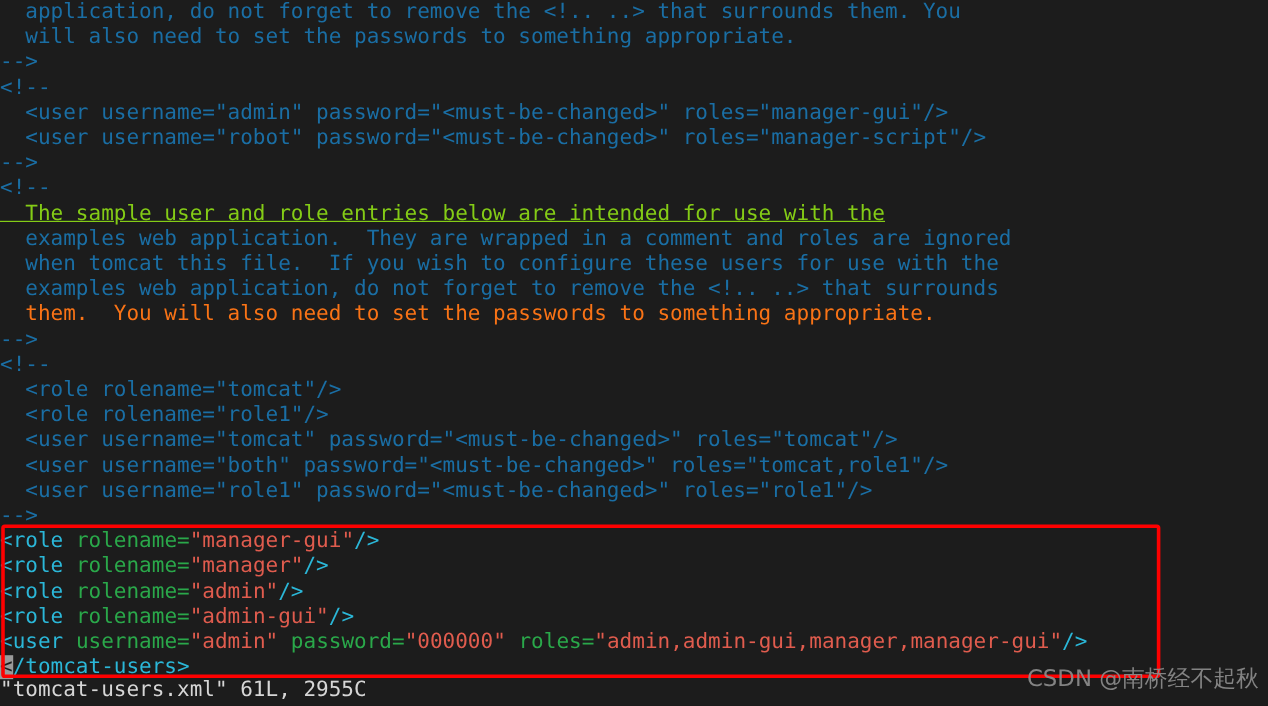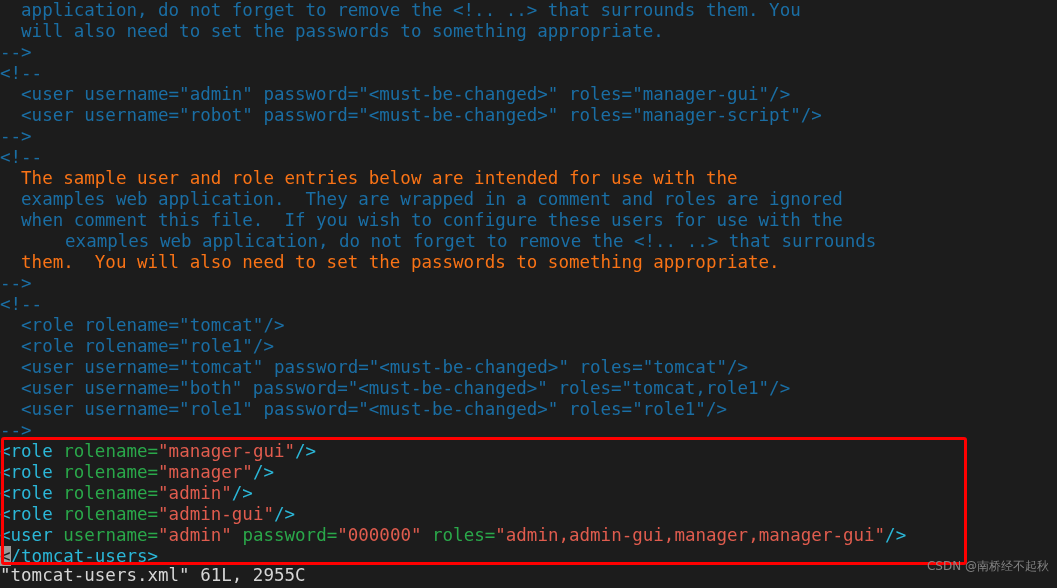--- a/index.html
+++ b/index.html
@@ -74,44 +74,44 @@
     line-height: 21px;
   }
 
   
   #watermark {
     position: absolute;
     right: 8px;
     top: 555px;
     color: #8c8c8c;
     font-family: "DejaVu Sans", "Liberation Sans", sans-serif;
-    font-size: 12px;
+    font-size: 19px;
     line-height: 22px;
     white-space: pre;
     opacity: 0.92;
   }
 </style>
 </head>
 <body style="background: rgb(28, 28, 28);">
 
 <div id="screen" style="background: rgb(28, 28, 28);">
 
   <div id="editor">
       <div class="line"><span class="cmt" style="color: rgb(26, 110, 164);">  application, do not forget to remove the &lt;!.. ..&gt; that surrounds them. You</span></div>
       <div class="line"><span class="cmt" style="color: rgb(26, 110, 164); text-align: center;">  will also need to set the passwords to something appropriate.</span></div>
       <div class="line"><span class="cmt" style="color: rgb(26, 110, 164);">--&gt;</span></div>
       <div class="line"><span class="cmt" style="color: rgb(26, 110, 164);">&lt;!--</span></div>
       <div class="line"><span class="cmt" style="color: rgb(26, 110, 164);">  &lt;user username="admin" password="&lt;must-be-changed&gt;" roles="manager-gui"/&gt;</span></div>
       <div class="line"><span class="cmt" style="color: rgb(26, 110, 164);">  &lt;user username="robot" password="&lt;must-be-changed&gt;" roles="manager-script"/&gt;</span></div>
       <div class="line"><span class="cmt" style="color: rgb(26, 110, 164);">--&gt;</span></div>
       <div class="line"><span class="cmt" style="color: rgb(26, 110, 164);">&lt;!--</span></div>
-      <div class="line"><span class="cmt" style="color: #f97316;">  The sample user and role entries below are intended for use with the</span></div>
+      <div class="line"><span class="cmt" style="color: #84cc16; text-decoration: underline;">  The sample user and role entries below are intended for use with the</span></div>
       <div class="line"><span class="cmt" style="color: rgb(26, 110, 164);">  examples web application.  They are wrapped in a comment and roles are ignored</span></div>
-      <div class="line"><span class="cmt" style="color: rgb(26, 110, 164);">  when comment this file.  If you wish to configure these users for use with the</span></div>
-      <div class="line"><span class="cmt" style="color: rgb(26, 110, 164); margin-left: 44px;">  examples web application, do not forget to remove the &lt;!.. ..&gt; that surrounds</span></div>
+      <div class="line"><span class="cmt" style="color: rgb(26, 110, 164);">  when tomcat this file.  If you wish to configure these users for use with the</span></div>
+      <div class="line"><span class="cmt" style="color: rgb(26, 110, 164);">  examples web application, do not forget to remove the &lt;!.. ..&gt; that surrounds</span></div>
       <div class="line"><span class="cmt" style="color: #f97316;">  them.  You will also need to set the passwords to something appropriate.</span></div>
       <div class="line"><span class="cmt" style="color: rgb(26, 110, 164);">--&gt;</span></div>
       <div class="line"><span class="cmt" style="color: rgb(26, 110, 164);">&lt;!--</span></div>
       <div class="line"><span class="cmt" style="color: rgb(26, 110, 164);">  &lt;role rolename="tomcat"/&gt;</span></div>
       <div class="line"><span class="cmt" style="color: rgb(26, 110, 164);">  &lt;role rolename="role1"/&gt;</span></div>
       <div class="line"><span class="cmt" style="color: rgb(26, 110, 164);">  &lt;user username="tomcat" password="&lt;must-be-changed&gt;" roles="tomcat"/&gt;</span></div>
       <div class="line"><span class="cmt" style="color: rgb(26, 110, 164);">  &lt;user username="both" password="&lt;must-be-changed&gt;" roles="tomcat,role1"/&gt;</span></div>
       <div class="line"><span class="cmt" style="color: rgb(26, 110, 164);">  &lt;user username="role1" password="&lt;must-be-changed&gt;" roles="role1"/&gt;</span></div>
       <div class="line"><span class="cmt" style="color: rgb(26, 110, 164);">--&gt;</span></div>
       <div class="line"><span class="tag" style="color: rgb(43, 183, 216);">&lt;role</span><span> </span><span class="attr" style="color: rgb(42, 168, 74);">rolename=</span><span class="val" style="color: rgb(224, 92, 78);">"manager-gui"</span><span class="punct" style="color: rgb(43, 183, 216);">/&gt;</span></div>

